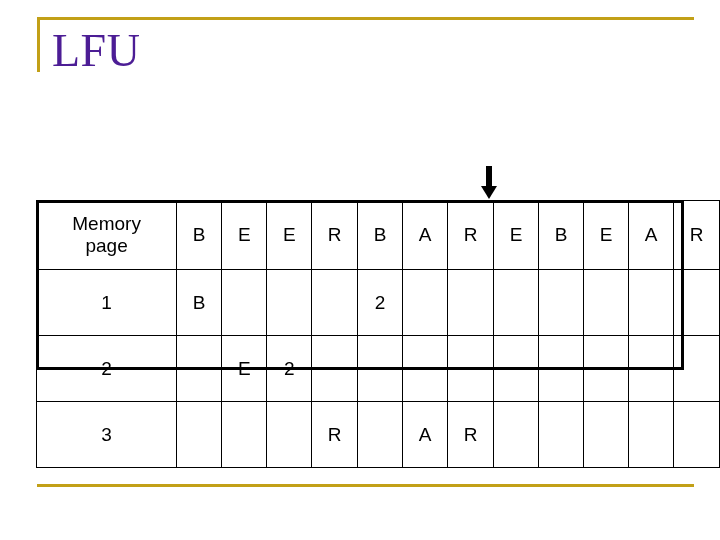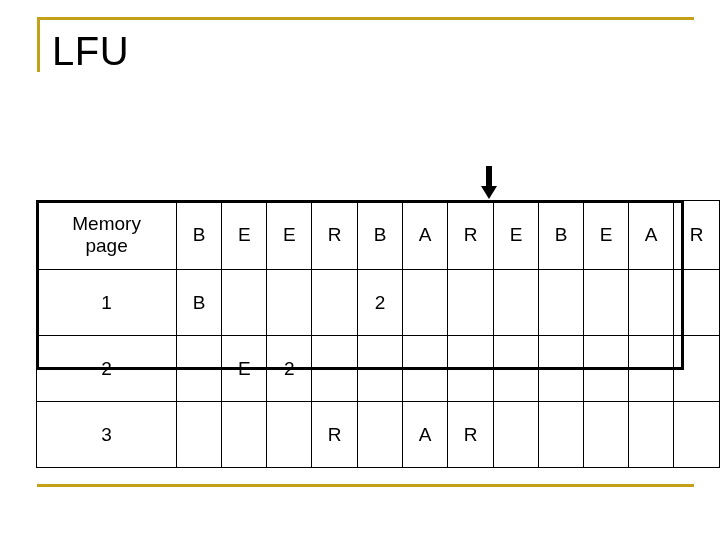--- a/index.html
+++ b/index.html
@@ -45,25 +45,26 @@
     top: 484px;
     width: 657px;
     height: 3px;
     background: #c2a017;
   }
 
   .slide-title {
     position: absolute;
     left: 52px;
     top: 27px;
-    font-size: 40px;
+    font-size: 46px;
     line-height: 48px;
-    color: #000000;
+    color: #4c1d95;
     letter-spacing: 0.5px;
     white-space: nowrap;
+    font-family: Liberation Serif, serif;
   }
 
   
   .arrow {
     position: absolute;
     left: 478px;
     top: 166px;
     width: 22px;
     height: 34px;
   }

